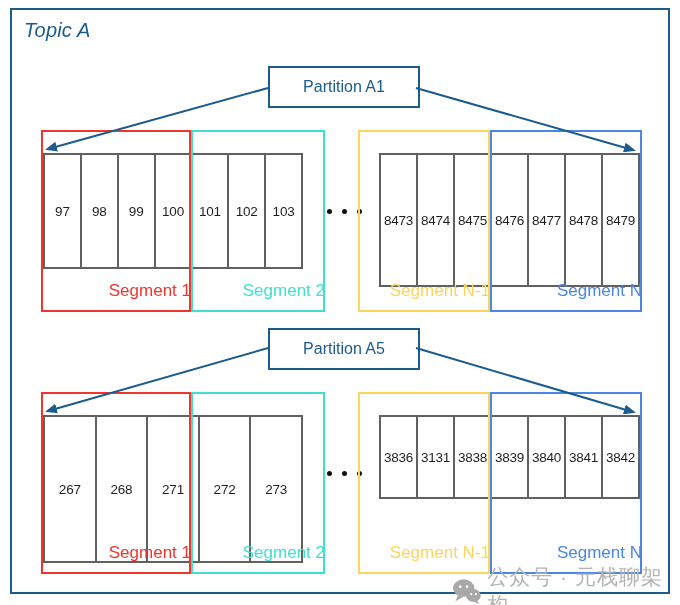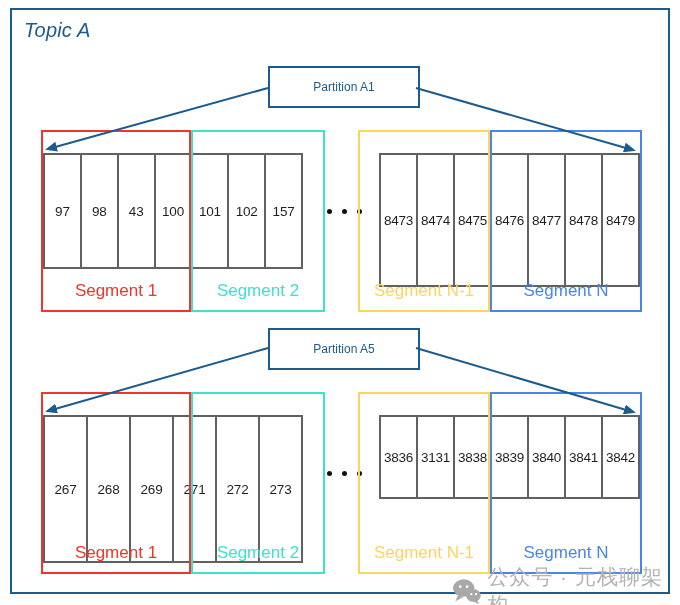--- a/index.html
+++ b/index.html
@@ -12,39 +12,39 @@
     border:2px solid var(--outline);background:transparent;z-index:0;
   }
   .topic-title{
     position:absolute;left:24px;top:19px;font-size:20px;font-weight:500;
     color:var(--outline);z-index:2;letter-spacing:.2px;font-style:italic;
   }
   .part-box{
     position:absolute;left:268px;width:148px;height:38px;border:2px solid var(--outline);
     background:#ffffff;display:flex;align-items:center;justify-content:center;z-index:2;
   }
-  .part-box span{font-size:12px;color:var(--outline);font-weight:500;}
+  .part-box span{font-size:16px;color:var(--outline);font-weight:500;}
   .part-box.p0{top:66px;}
   .part-box.p1{top:328px;}
   .strip{
     position:absolute;display:flex;border:2px solid var(--cellline);
     background:#ffffff;z-index:1;box-sizing:border-box;
   }
   .cell{
     flex:1;display:flex;align-items:center;justify-content:center;
     border-left:2px solid var(--cellline);box-sizing:border-box;
     font-size:13.5px;color:#1f1f1f;letter-spacing:-.2px;
   }
   .cell:first-child{border-left:none;}
   .seg-box{
     position:absolute;border-width:2px;border-style:solid;background:transparent;
     z-index:2;box-sizing:border-box;
   }
   .seg-label{
-    position:absolute;z-index:2;text-align:center;font-size:17px;font-weight:500;
+    position:absolute;z-index:2;text-align:right;font-size:17px;font-weight:500;
   }
   .dots{position:absolute;display:flex;gap:10px;z-index:1;}
   .dots i{width:5px;height:5px;border-radius:50%;background:#111;display:block;}
   #arrows{position:absolute;left:0;top:0;z-index:3;pointer-events:none;}
   .watermark{
     position:absolute;left:452px;top:563px;display:flex;align-items:center;gap:6px;
     z-index:4;
   }
   .watermark span{font-size:21px;color:#b3b3b3;letter-spacing:1px;
     font-family:"Liberation Sans", sans-serif;}
@@ -61,25 +61,25 @@
     <span>Partition A1</span>
   </div>
   <div class="part-box p1">
     <span>Partition A5</span>
   </div>
 
   <div id="rows">
       <div class="strip" style="left: 43px; top: 153px; width: 260px; height: 116px;">
         <div class="cell">97</div>
         <div class="cell">98</div>
-        <div class="cell">43</div>
+        <div class="cell">99</div>
         <div class="cell">100</div>
         <div class="cell">101</div>
         <div class="cell">102</div>
-        <div class="cell">157</div>
+        <div class="cell">103</div>
       </div>
       <div class="strip" style="left: 379px; top: 153px; width: 261px; height: 134px;">
         <div class="cell">8473</div>
         <div class="cell">8474</div>
         <div class="cell">8475</div>
         <div class="cell">8476</div>
         <div class="cell">8477</div>
         <div class="cell">8478</div>
         <div class="cell">8479</div>
       </div>
@@ -92,21 +92,20 @@
       <div class="seg-box" style="left: 490px; top: 130px; width: 152px; height: 182px; border-color: rgb(74, 134, 232);"></div>
       <div class="seg-label" style="left: 490px; top: 281px; width: 152px; color: rgb(74, 134, 232);">Segment N</div>
       <div class="dots" title="• • •" style="left: 327px; top: 209px;">
         <i></i>
         <i></i>
         <i></i>
       </div>
       <div class="strip" style="left: 43px; top: 415px; width: 260px; height: 148px;">
         <div class="cell">267</div>
         <div class="cell">268</div>
-        <div class="cell">269</div>
         <div class="cell">271</div>
         <div class="cell">272</div>
         <div class="cell">273</div>
       </div>
       <div class="strip" style="left: 379px; top: 415px; width: 261px; height: 84px;">
         <div class="cell">3836</div>
         <div class="cell">3131</div>
         <div class="cell">3838</div>
         <div class="cell">3839</div>
         <div class="cell">3840</div>

